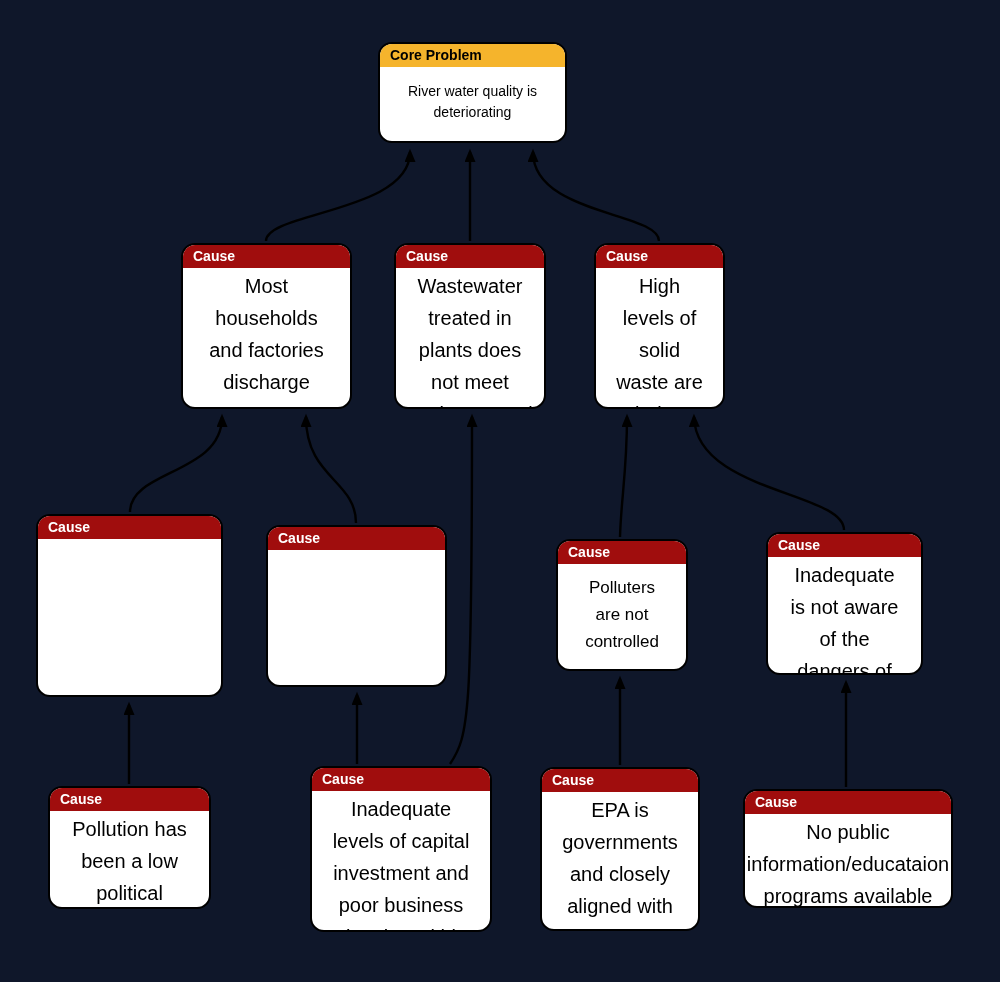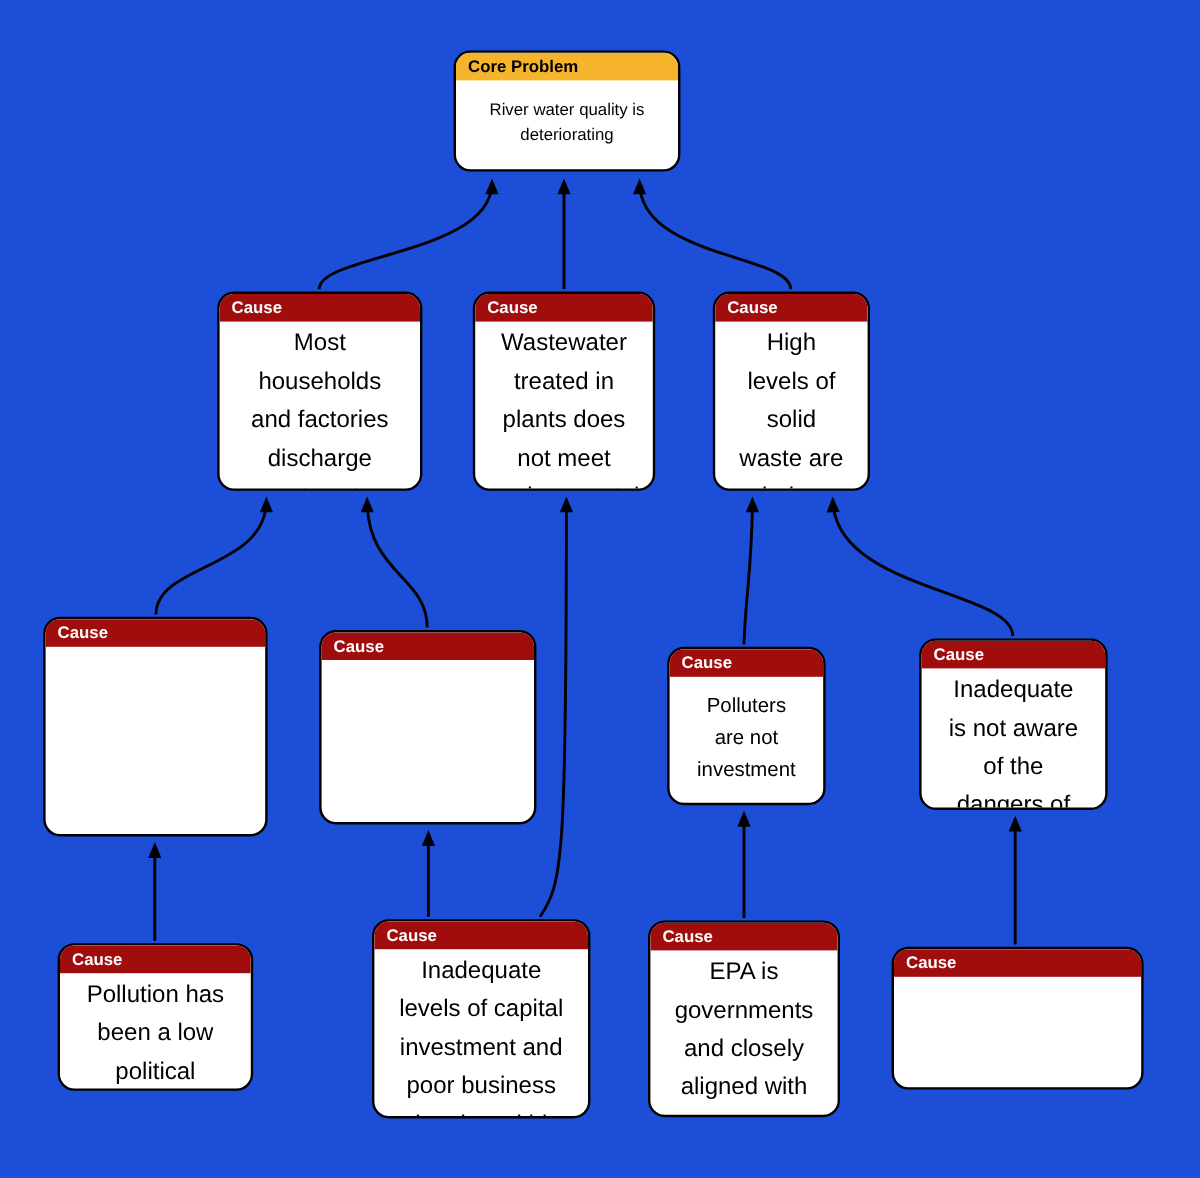--- a/index.html
+++ b/index.html
@@ -1,17 +1,17 @@
 <!DOCTYPE html>
 <html style="--core-header: #F5B42C; --cause-header: #A00D0D; --border: #000000; --arrow: #000000;"><head>
 <meta charset="utf-8">
 <style>
   html,body { margin:0; padding:0; background:#ffffff; }
   #canvas {
-    position:relative; width:1000px; height:982px; background:#1d4ed8;
+    position:relative; width:1000px; height:982px; background:#0f172a;
     font-family:"Liberation Sans", sans-serif; color:#000;
   }
   #edges { position:absolute; left:0; top:0; width:1000px; height:982px; }
   #edges path { fill:none; stroke:var(--arrow,#000); stroke-width:2.4px; }
   #edges marker path { fill:var(--arrow,#000); stroke:none; }
   .node {
     position:absolute; box-sizing:border-box; background:#fff;
     border:2.5px solid var(--border,#000); border-radius:14px;
     overflow:hidden; display:flex; flex-direction:column;
   }
@@ -77,21 +77,21 @@
   <div class="node" style="left:36px; top:514px; width:187px; height:183px;">
     <div class="node-header">Cause</div>
   </div>
 
   <div class="node" style="left:266px; top:525px; width:181px; height:162px;">
     <div class="node-header">Cause</div>
   </div>
 
   <div class="node lg" style="left:556px; top:539px; width:132px; height:132px;">
     <div class="node-header">Cause</div>
-    <div class="node-body">Polluters are not investment</div>
+    <div class="node-body">Polluters are not controlled</div>
   </div>
 
   <div class="node" style="left:766px; top:532px; width:157px; height:143px;">
     <div class="node-header">Cause</div>
     <div class="node-body">Inadequate is not aware of the dangers of waste dumping</div>
   </div>
 
   <div class="node" style="left:48px; top:786px; width:163px; height:123px;">
     <div class="node-header">Cause</div>
     <div class="node-body">Pollution has been a low political priority</div>
@@ -102,15 +102,16 @@
     <div class="node-body">Inadequate levels of capital investment and poor business planning within local governments</div>
   </div>
 
   <div class="node" style="left:540px; top:767px; width:160px; height:164px;">
     <div class="node-header">Cause</div>
     <div class="node-body">EPA is governments and closely aligned with industry interests</div>
   </div>
 
   <div class="node" style="left:743px; top:789px; width:210px; height:119px;">
     <div class="node-header">Cause</div>
+    <div class="node-body">No public information/educataion programs available</div>
   </div>
 
 </div>
 
 </body></html>

